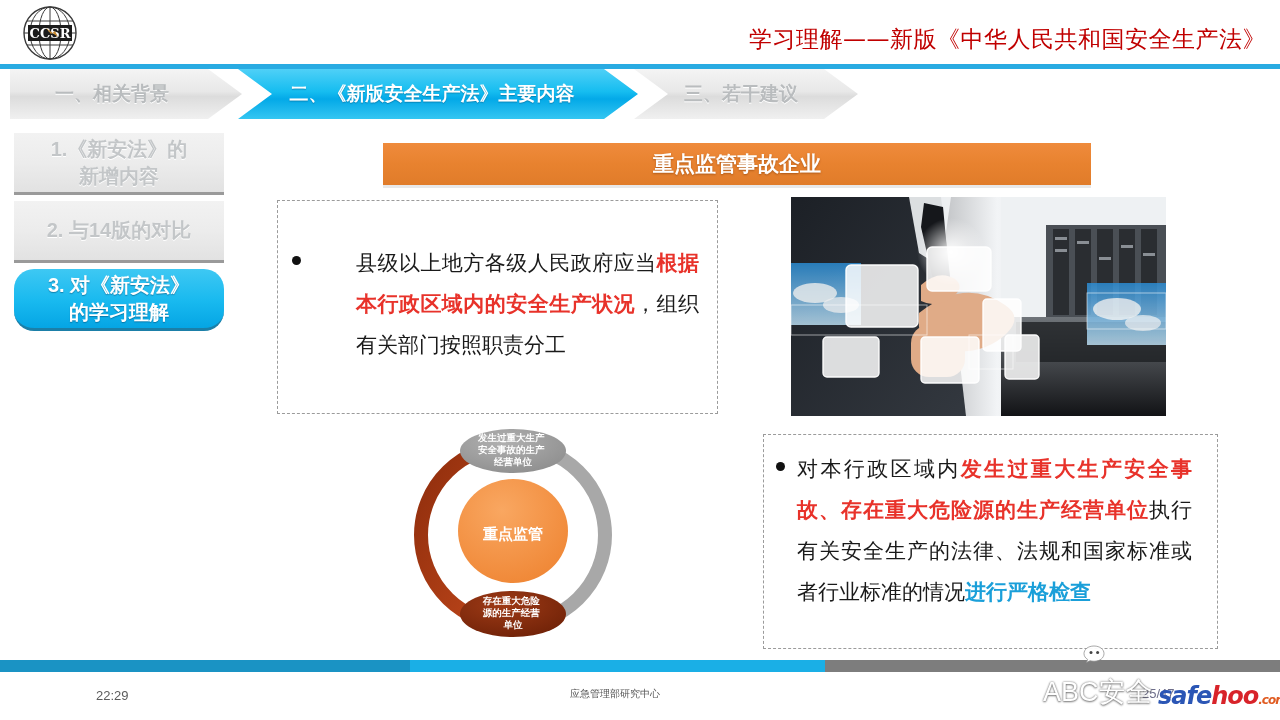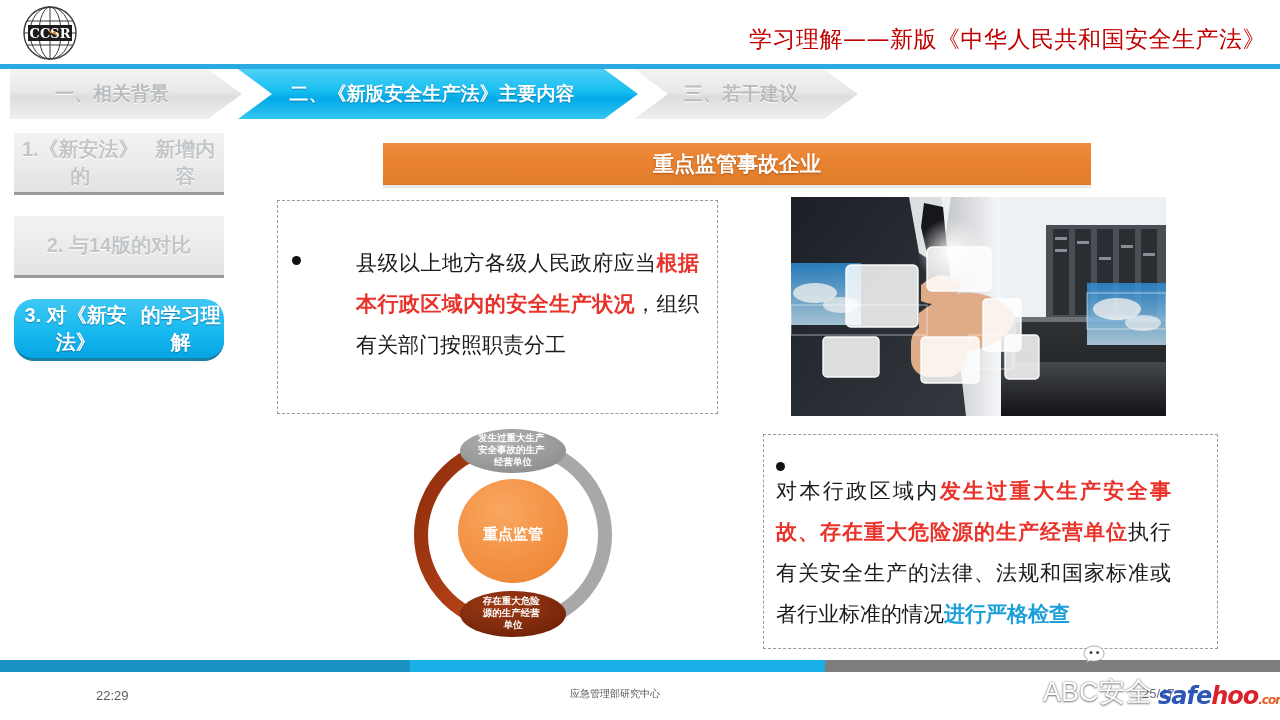--- a/index.html
+++ b/index.html
@@ -47,23 +47,23 @@
     text-shadow:0 1px 1px rgba(0,80,120,.45);
   }
   .tab1{left:0;width:232px;clip-path:polygon(0 0,198px 0,232px 25px,198px 50px,0 50px);padding-right:28px;}
   .tab2{left:228px;width:400px;clip-path:polygon(0 0,366px 0,400px 25px,366px 50px,0 50px,34px 25px);padding-right:26px;padding-left:14px;}
   .tab3{left:624px;width:224px;clip-path:polygon(0 0,190px 0,224px 25px,190px 50px,0 50px,34px 25px);padding-right:26px;padding-left:16px;}
 
   
   .sidebar{position:absolute;left:14px;top:133px;width:210px;}
   .side-item{
     width:210px;box-sizing:border-box;
-    display:flex;flex-direction:row;align-items:center;justify-content:center;
+    display:flex;flex-direction:column;align-items:center;justify-content:center;
     font-size:20px;font-weight:bold;line-height:27px;text-align:center;
-    margin-bottom:21px;
+    margin-bottom:6px;
   }
   .side-item span{display:block;}
   .side-grey{
     height:62px;
     background:linear-gradient(180deg,#f2f2f2 0%,#ececec 50%,#e2e2e2 100%);
     color:#c3c6c8;
     text-shadow:0 1px 0 #ffffff;
     border-bottom:3px solid #9a9a9a;
   }
   .side-active{
@@ -98,21 +98,21 @@
     flex:0 0 auto;width:9px;height:9px;border-radius:50%;
     background:#111;margin-top:13px;margin-right:12px;
   }
   .btext{
     font-size:21px;line-height:41px;color:#1a1a1a;
     font-family:"DejaVu Sans","Liberation Sans",sans-serif;
     text-align:justify;
   }
   .box-a .bullet-row{padding:42px 18px 0 14px;}
   .box-a .btext{width:355px;margin-left:43px;}
-  .box-b .bullet-row{padding:14px 12px 0 12px;flex-direction:column;}
+  .box-b .bullet-row{padding:14px 12px 0 12px;}
   .box-b .btext{width:395px;}
   .red{color:#e8322a;font-weight:bold;}
   .blue{color:#1a9fd9;font-weight:bold;}
 
   
   .photo{
     position:absolute;left:791px;top:197px;width:375px;height:219px;
     overflow:hidden;background:#2b2b2f;
   }
   .photo svg{display:block;}

